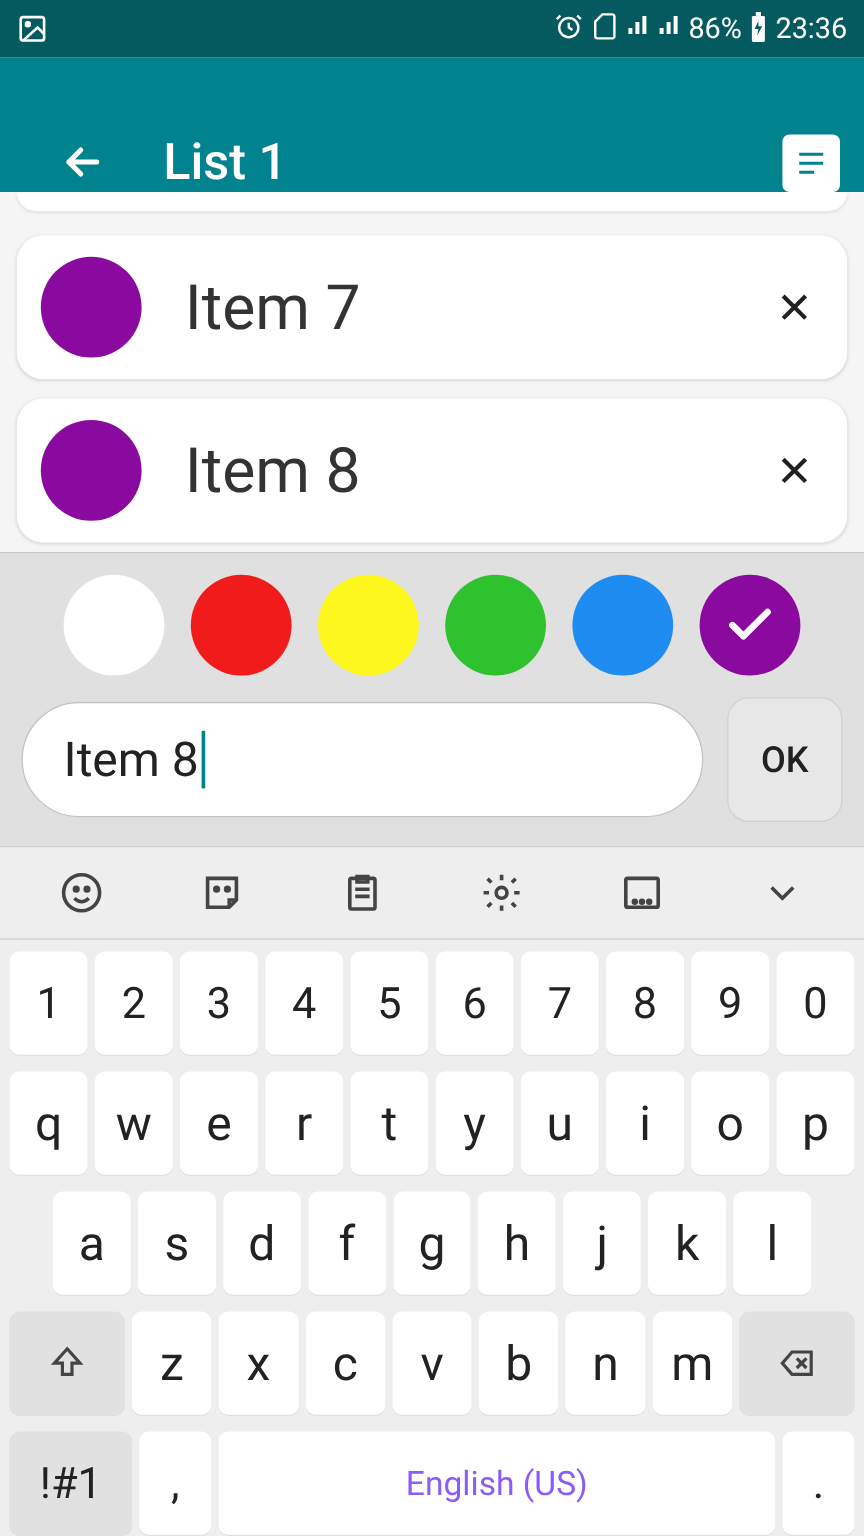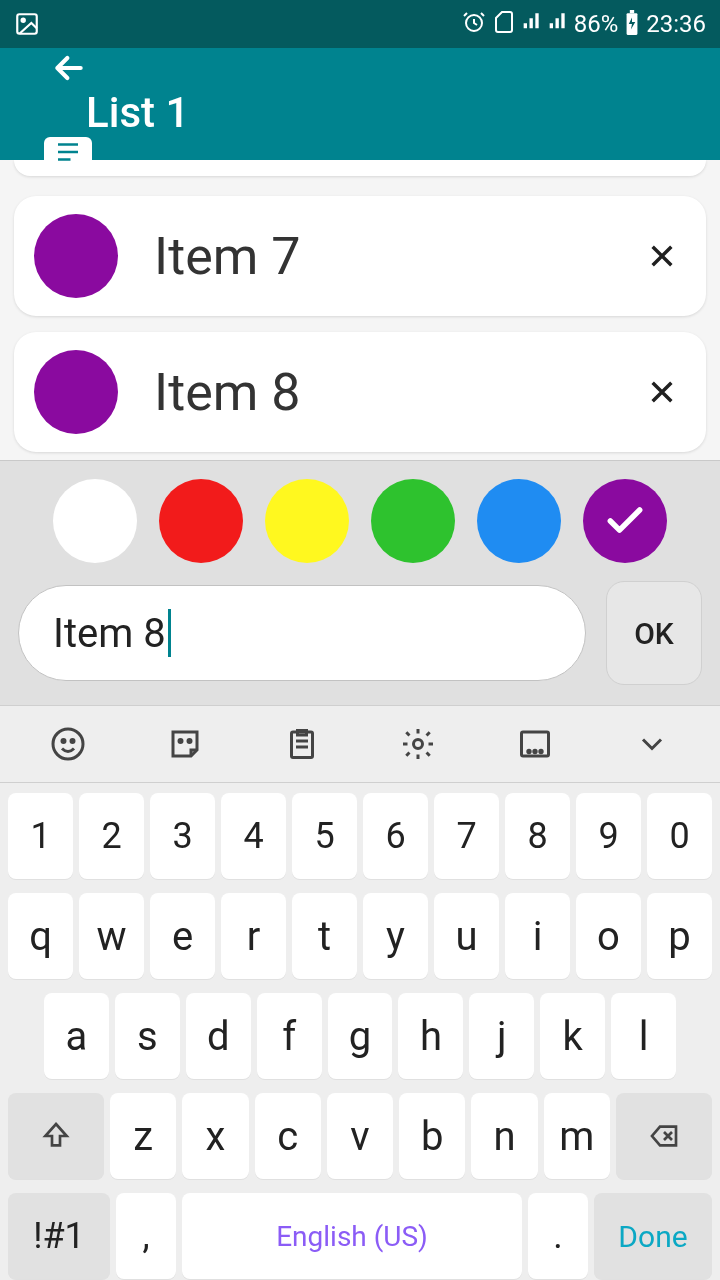--- a/index.html
+++ b/index.html
@@ -3,21 +3,21 @@
 <meta charset="utf-8">
 <style>
 * { margin:0; padding:0; box-sizing:border-box; font-family:Roboto,Arial,sans-serif; -webkit-tap-highlight-color:transparent; }
 html,body { width:720px; height:1280px; overflow:hidden; background:#e8e8e8; }
 
 .status-bar { height:48px; background:#045a5e; color:#fff; display:flex; align-items:center; justify-content:space-between; padding:0 14px; font-size:24px; }
 .status-left,.status-right { display:flex; align-items:flex-start; gap:8px; }
 .status-right { gap:6px; }
 .sb-ico { display:inline-flex; align-items:center; }
 
-.app-bar { height:112px; background:#00838f; color:#fff; display:flex; align-items:flex-start; padding:0 20px 0 44px;flex-direction:column; }
+.app-bar { height:112px; background:#00838f; color:#fff; display:flex; align-items:flex-end; padding:0 20px 0 44px; }
 .back-arrow { display:inline-flex; align-items:center; justify-content:center; width:50px; height:50px; cursor:pointer; }
 .app-title { font-size:42px; font-weight:500; margin-left:42px; flex:1; color:#fff;}
 .menu-btn { width:48px; height:48px; background:#fff; border-radius:6px; display:flex; align-items:center; justify-content:center; cursor:pointer; }
 .menu-btn svg { fill:#00838f; }
 
 .list-area { background:#f5f5f5; padding:0 14px; height:300px; overflow:hidden; }
 .list-card-peek { height:16px; background:#fff; border-radius:0 0 22px 22px; box-shadow:0 1px 3px rgba(0,0,0,.12); margin-bottom:20px; }
 .list-card { height:120px; background:#fff; border-radius:22px; box-shadow:0 1px 3px rgba(0,0,0,.12); display:flex; align-items:center; padding:0 24px 0 20px; margin-bottom:16px; }
 .color-dot { width:84px; height:84px; border-radius:50%; flex-shrink:0; }
 .item-label { flex:1; margin-left:36px; font-size:52px; color:#333; }
@@ -259,16 +259,15 @@
             <path d="M21 5H9l-6 7 6 7h12z"></path>
             <path d="M12 9l6 6M18 9l-6 6"></path>
           </svg>
       </div>
     </div>
     <div class="kb-row r5">
       <div class="key fn sym">!#1</div>
       <div class="key comma">,</div>
       <div class="key space">English (US)</div>
       <div class="key dot">.</div>
-      <div class="key fn done">Done</div>
     </div>
   </div>
 </div>
 
 </body></html>

